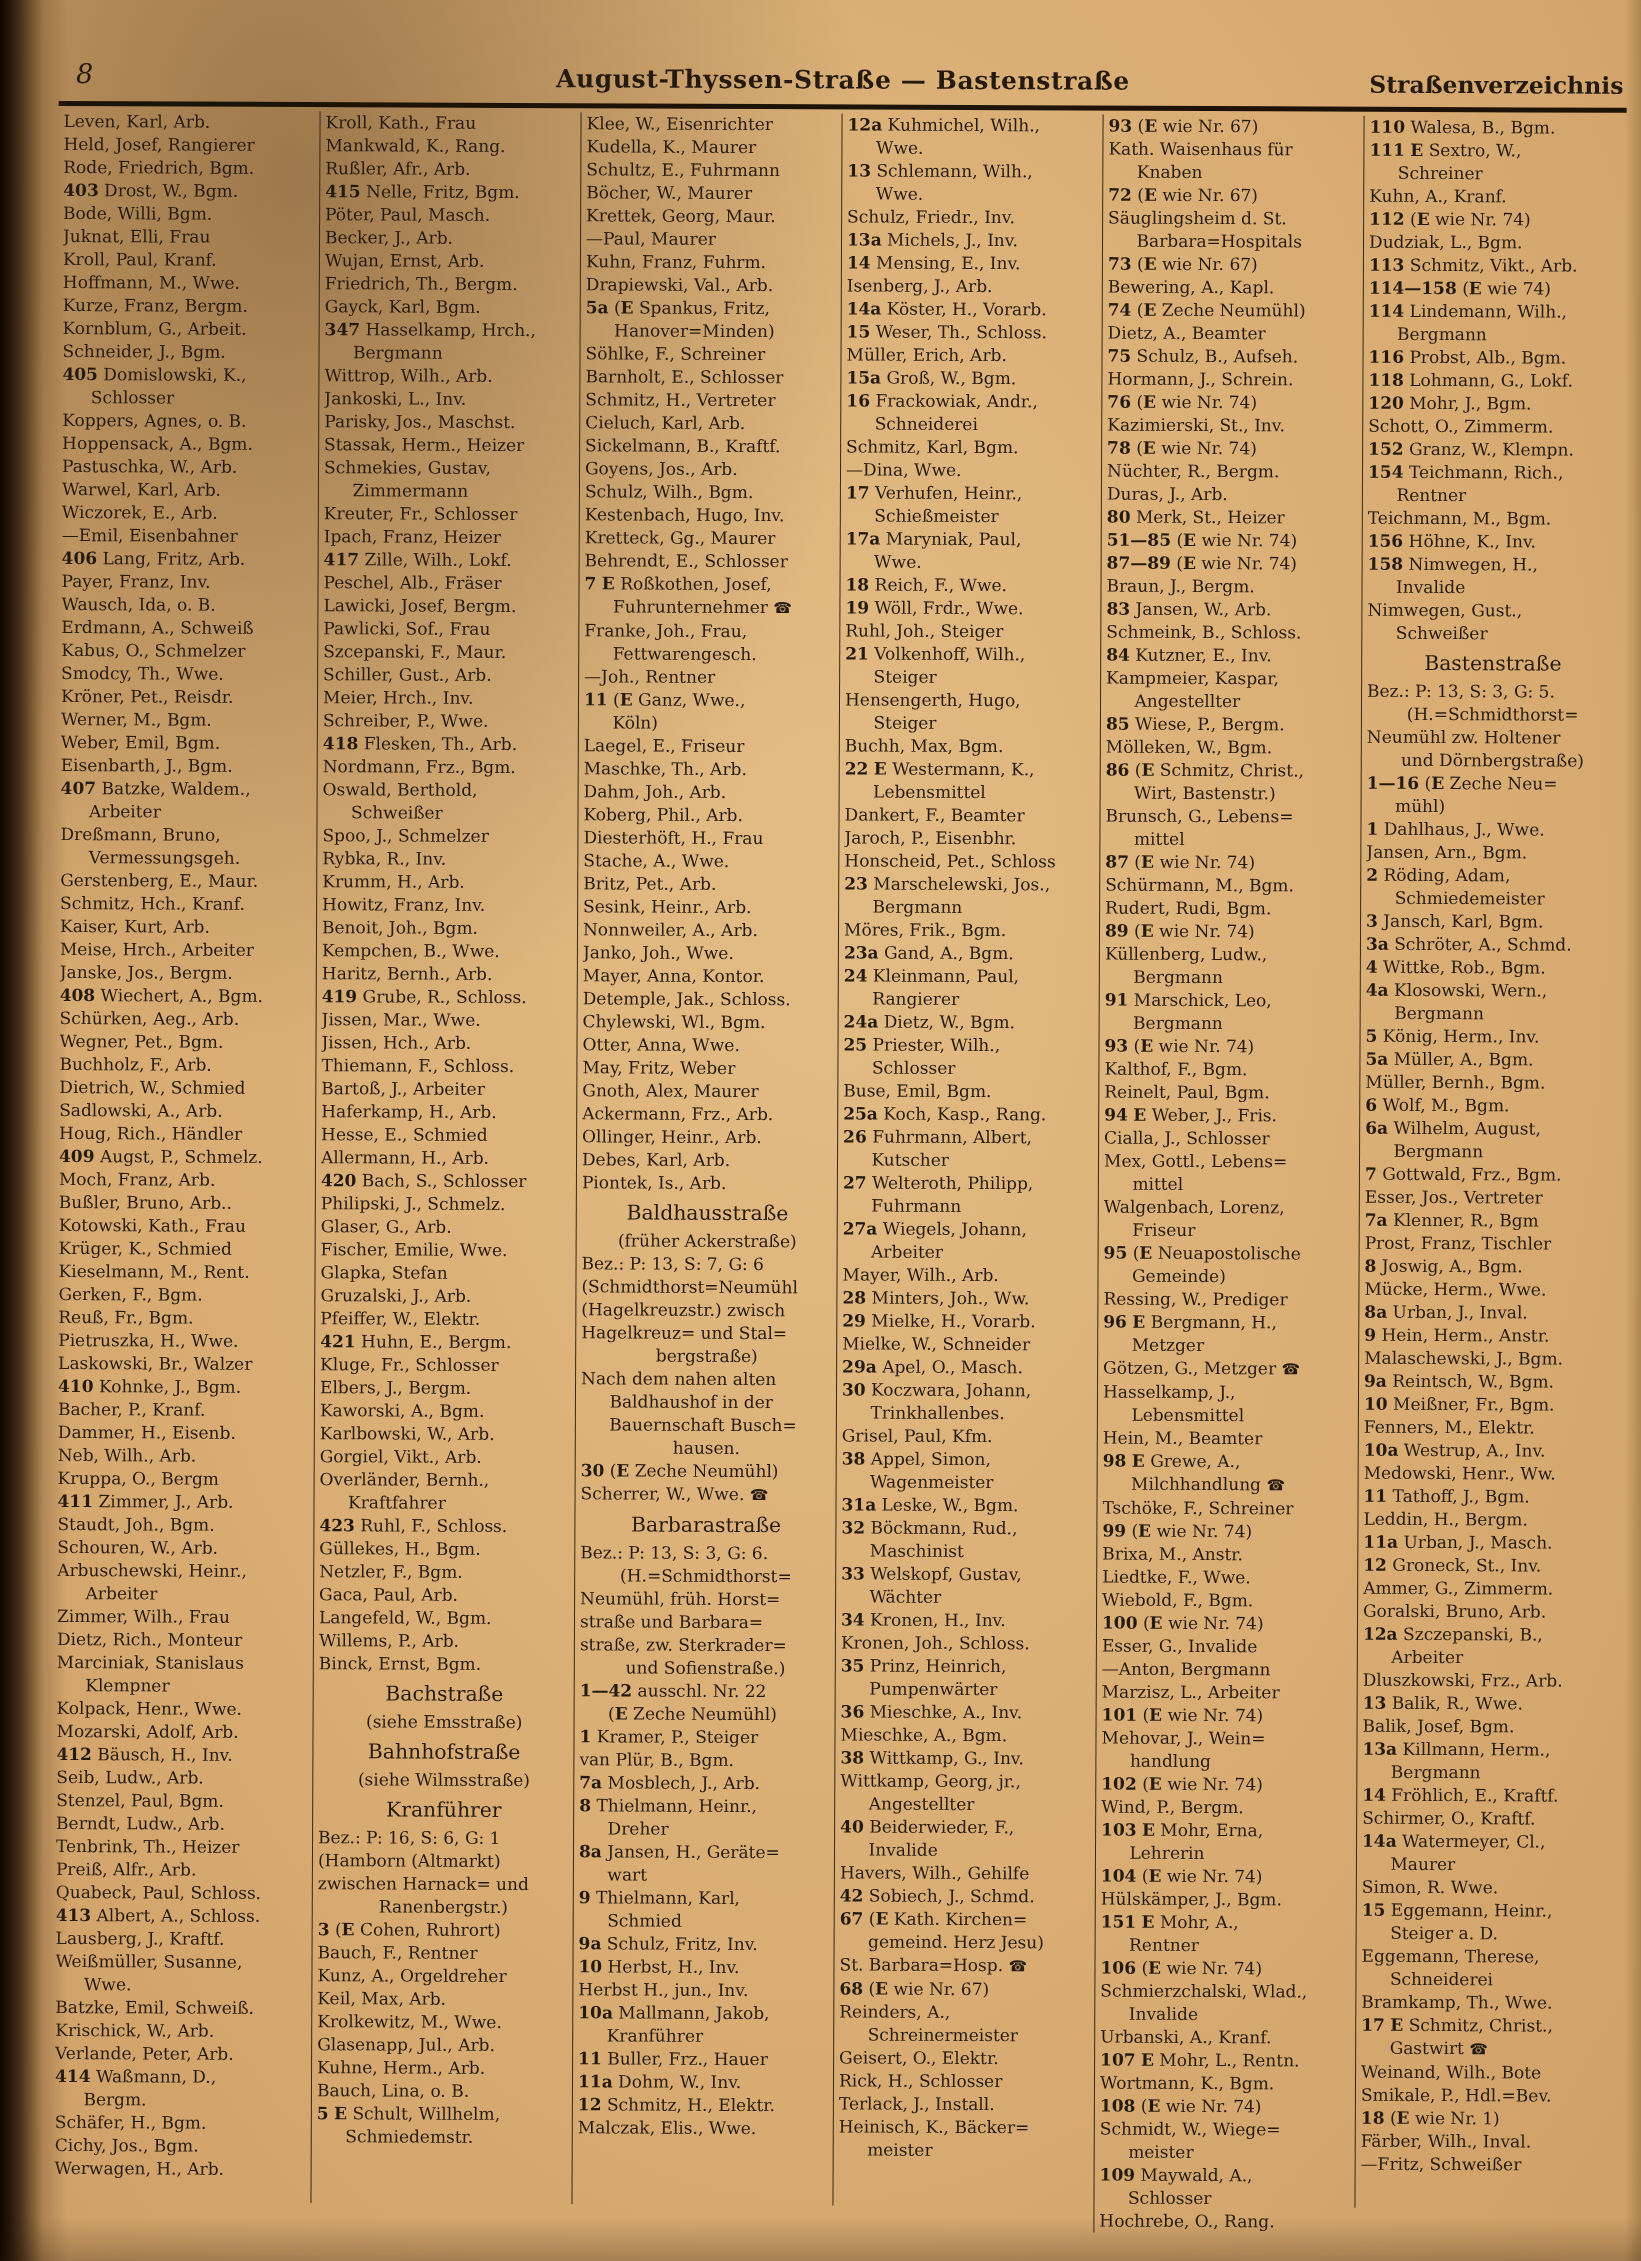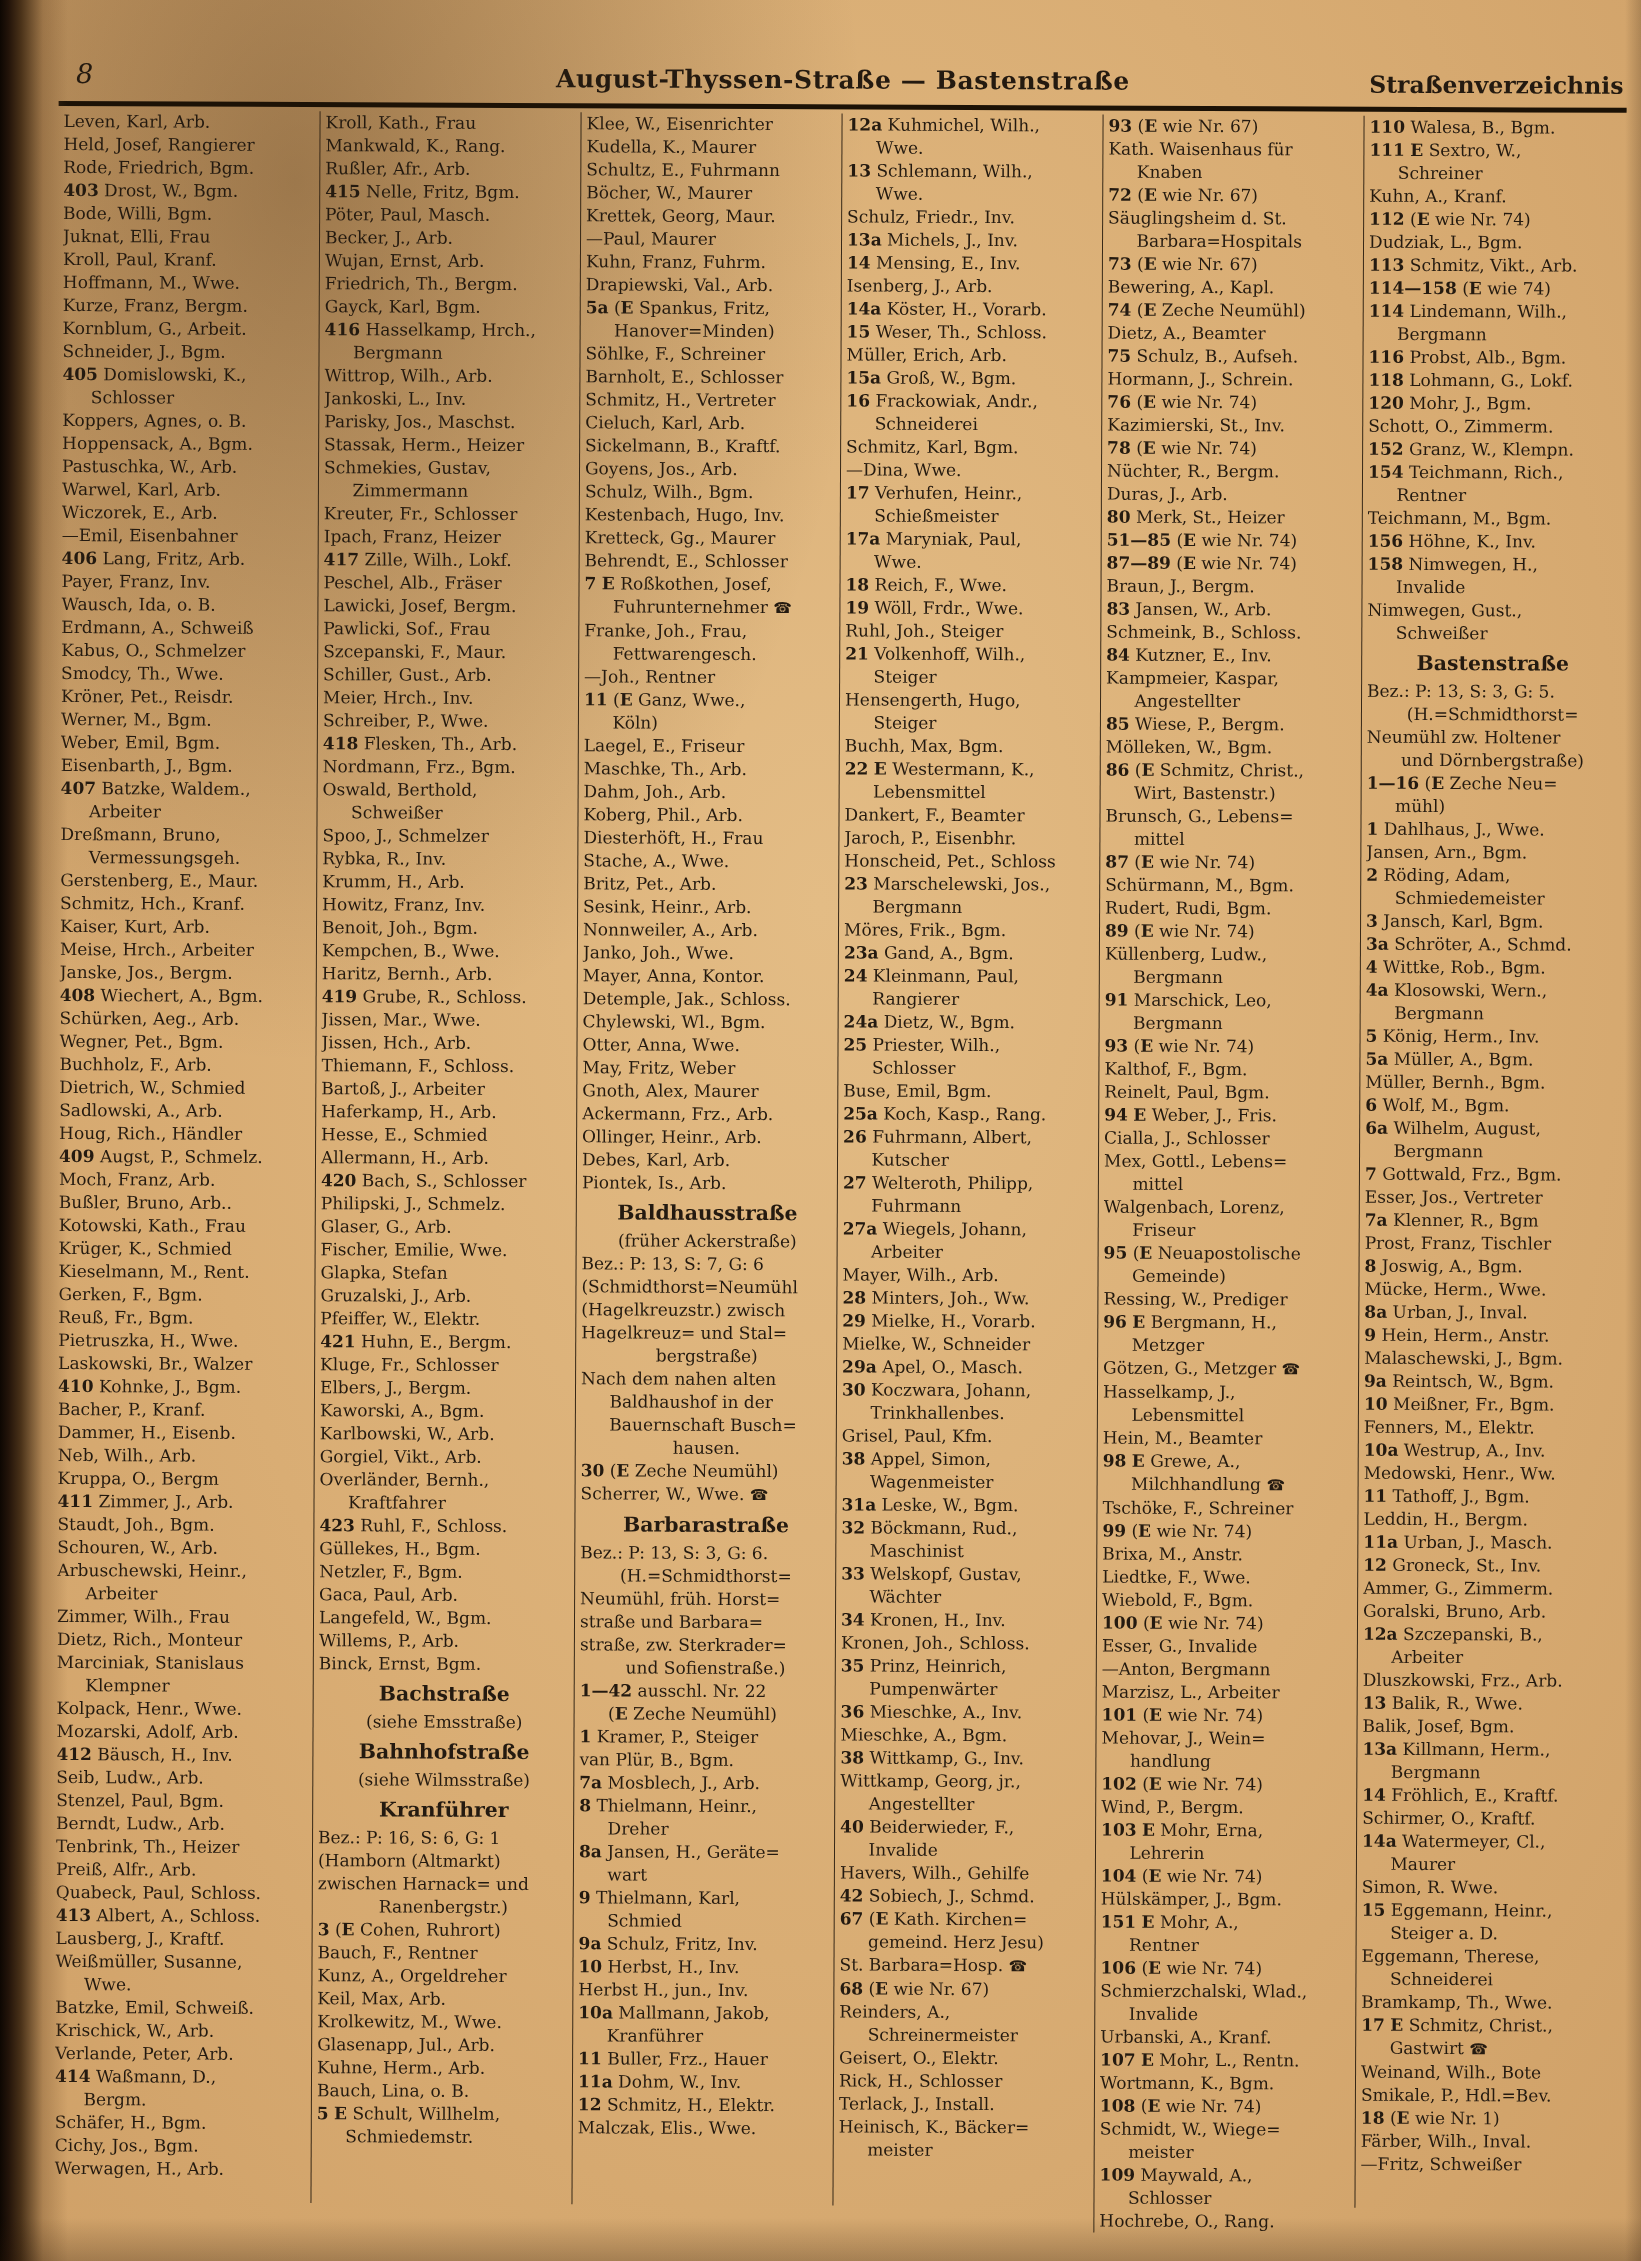--- a/index.html
+++ b/index.html
@@ -23,21 +23,21 @@
   .hdr-title{position:absolute;left:0;right:0;top:45px;text-align:center;font-weight:700;font-size:25px;letter-spacing:0.6px;}
   .hdr-right{position:absolute;right:3.7px;top:48px;font-weight:700;font-size:23.5px;}
   .rule{position:absolute;left:0;right:0;top:84px;height:5px;background:#1c1206;}
   .cols{display:flex;align-items:flex-start;}
   .col{width:261px;flex:0 0 261px;padding:0 3.7px 0 5px;box-sizing:border-box;min-height:2092px;}
   .col + .col{border-left:1.9px solid #372817;}
   .ln{font-size:17px;line-height:23px;white-space:nowrap;overflow:hidden;}
   .ln b{font-weight:700;}
   .ind{padding-left:28.5px;}
   .ctr{text-align:center;}
-  .head{text-align:center;font-weight:700;font-size:20.4px;padding:6.2px 0 3.7px 0;line-height:25px;}
+  .head{text-align:center;font-weight:400;font-size:20.4px;padding:6.2px 0 3.7px 0;line-height:25px;}
   .tel{font-size:15px;}
 </style>
 </head>
 <body>
 
 <div class="sheet">
   <div class="hdr">
     <div class="pageno">8</div>
     <div class="hdr-title">August-Thyssen-Straße — Bastenstraße</div>
     <div class="hdr-right">Straßenverzeichnis</div>
@@ -139,21 +139,21 @@
       <div class="col">
         <div class="ln">Kroll, Kath., Frau</div>
         <div class="ln">Mankwald, K., Rang.</div>
         <div class="ln">Rußler, Afr., Arb.</div>
         <div class="ln"><b>415</b> Nelle, Fritz, Bgm.</div>
         <div class="ln">Pöter, Paul, Masch.</div>
         <div class="ln">Becker, J., Arb.</div>
         <div class="ln">Wujan, Ernst, Arb.</div>
         <div class="ln">Friedrich, Th., Bergm.</div>
         <div class="ln">Gayck, Karl, Bgm.</div>
-        <div class="ln"><b>416</b> Hasselkamp, Hrch.,</div>
+        <div class="ln"><b>347</b> Hasselkamp, Hrch.,</div>
         <div class="ln ind">Bergmann</div>
         <div class="ln">Wittrop, Wilh., Arb.</div>
         <div class="ln">Jankoski, L., Inv.</div>
         <div class="ln">Parisky, Jos., Maschst.</div>
         <div class="ln">Stassak, Herm., Heizer</div>
         <div class="ln">Schmekies, Gustav,</div>
         <div class="ln ind">Zimmermann</div>
         <div class="ln">Kreuter, Fr., Schlosser</div>
         <div class="ln">Ipach, Franz, Heizer</div>
         <div class="ln"><b>417</b> Zille, Wilh., Lokf.</div>

